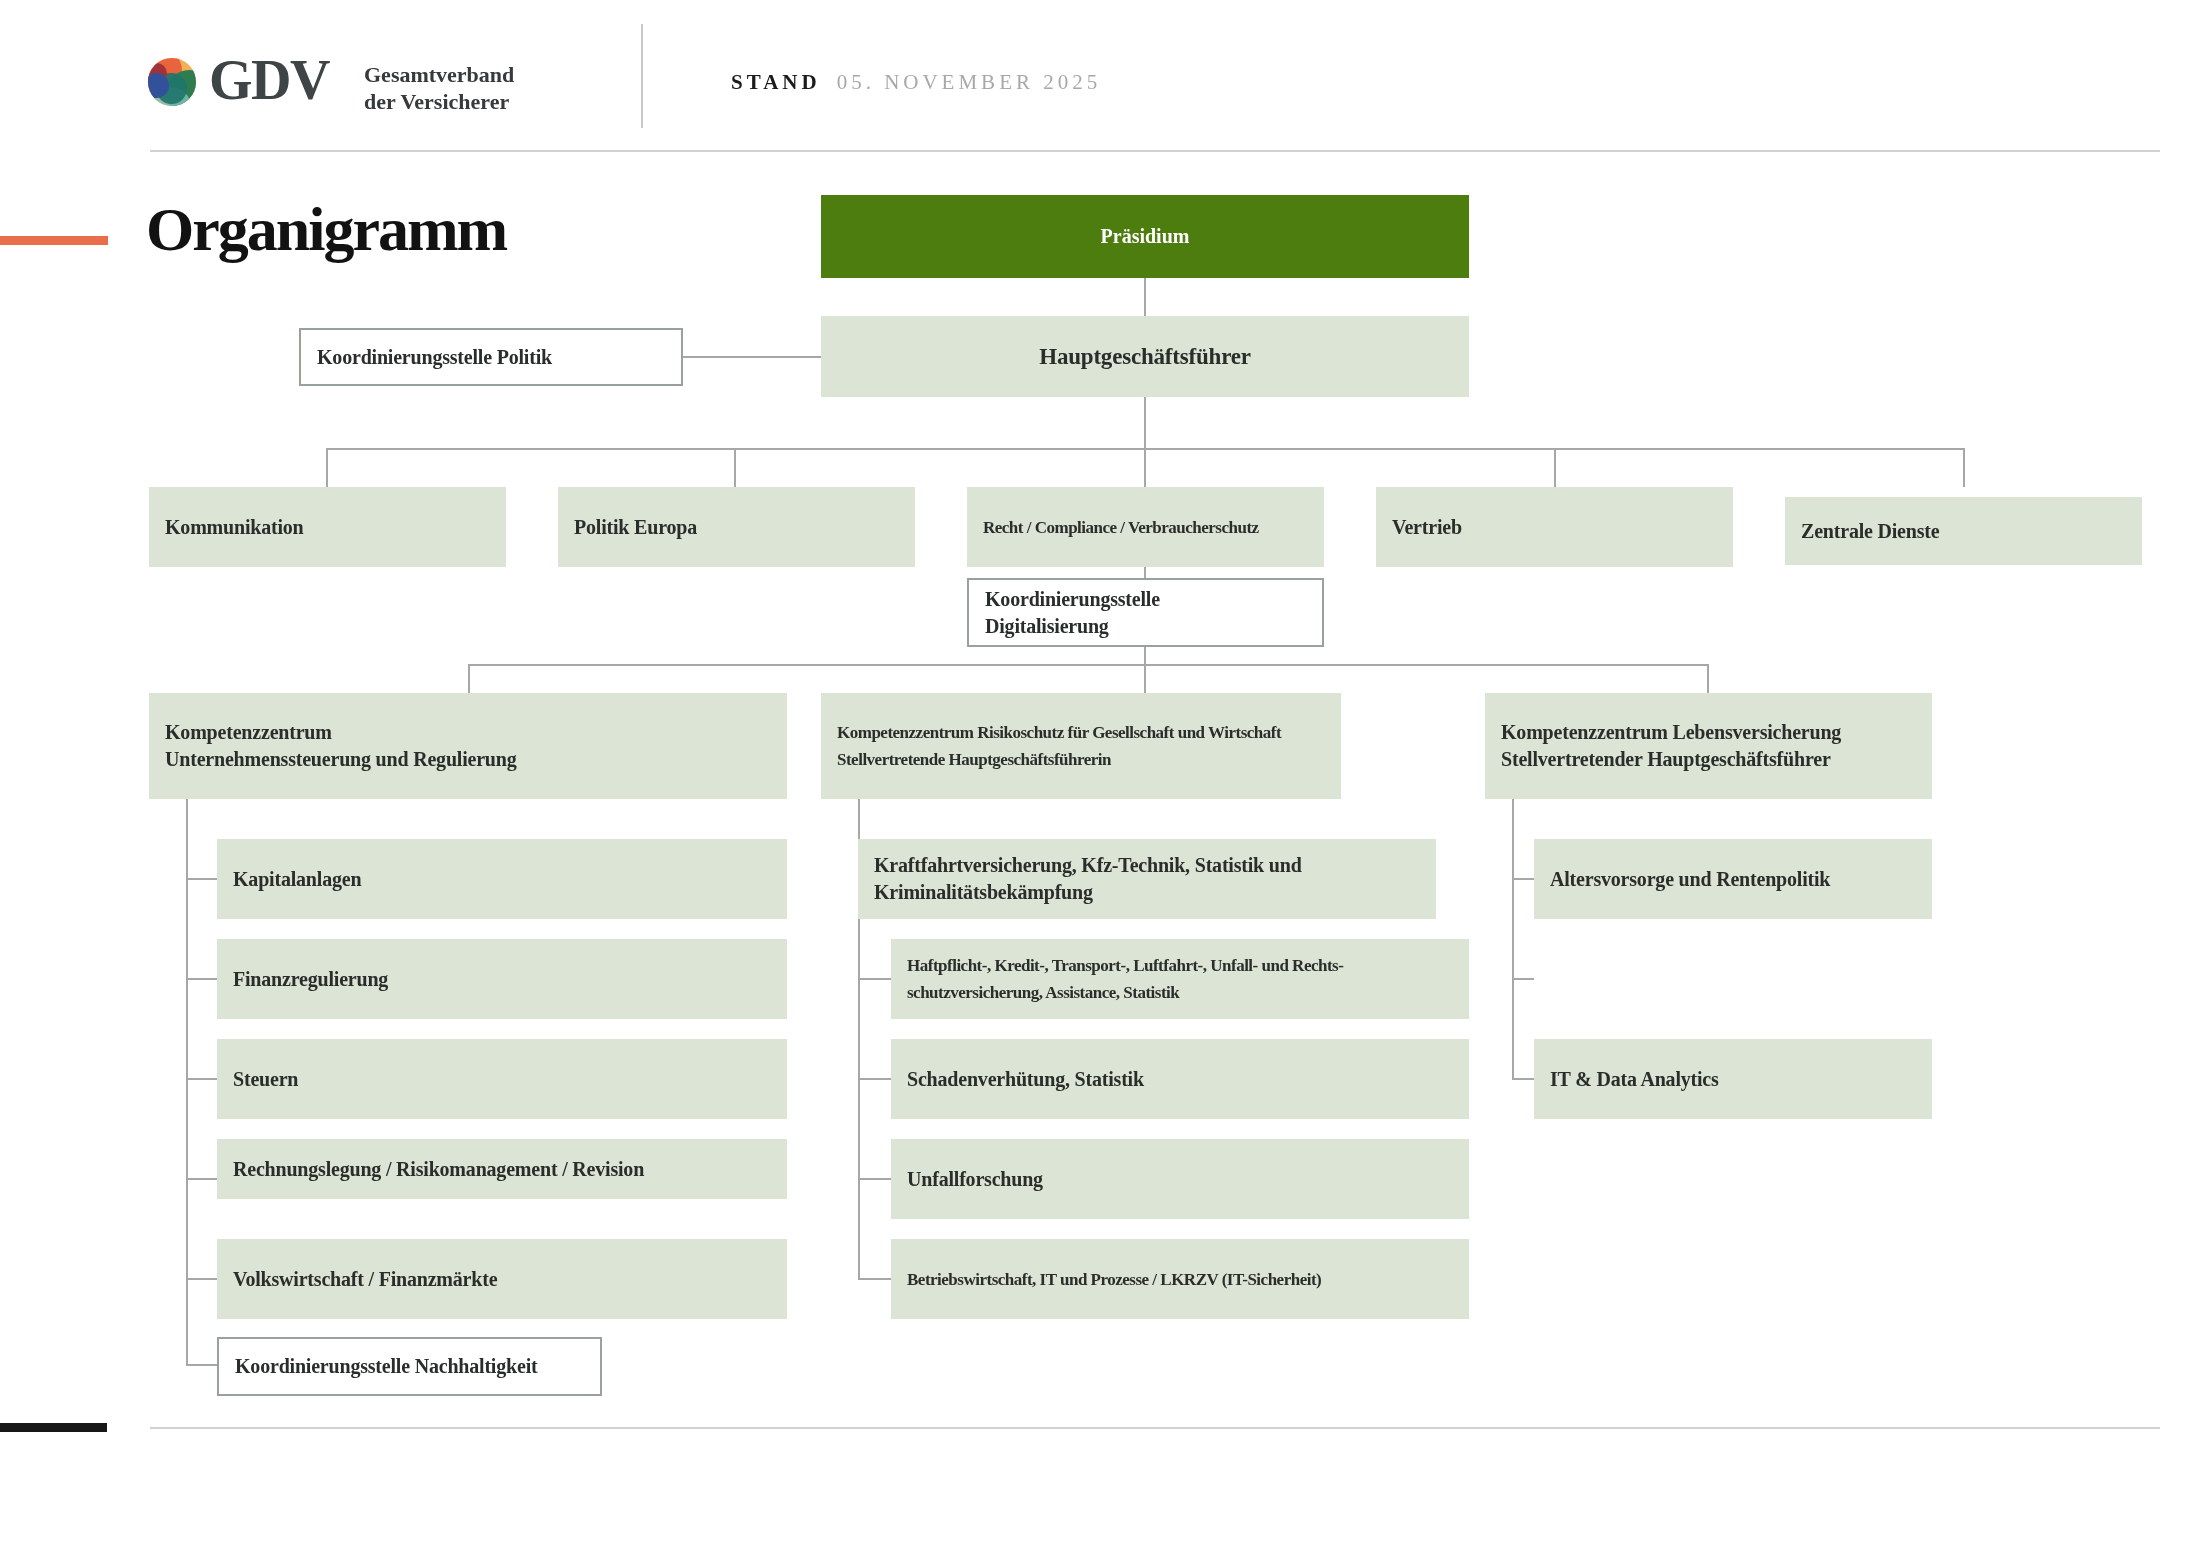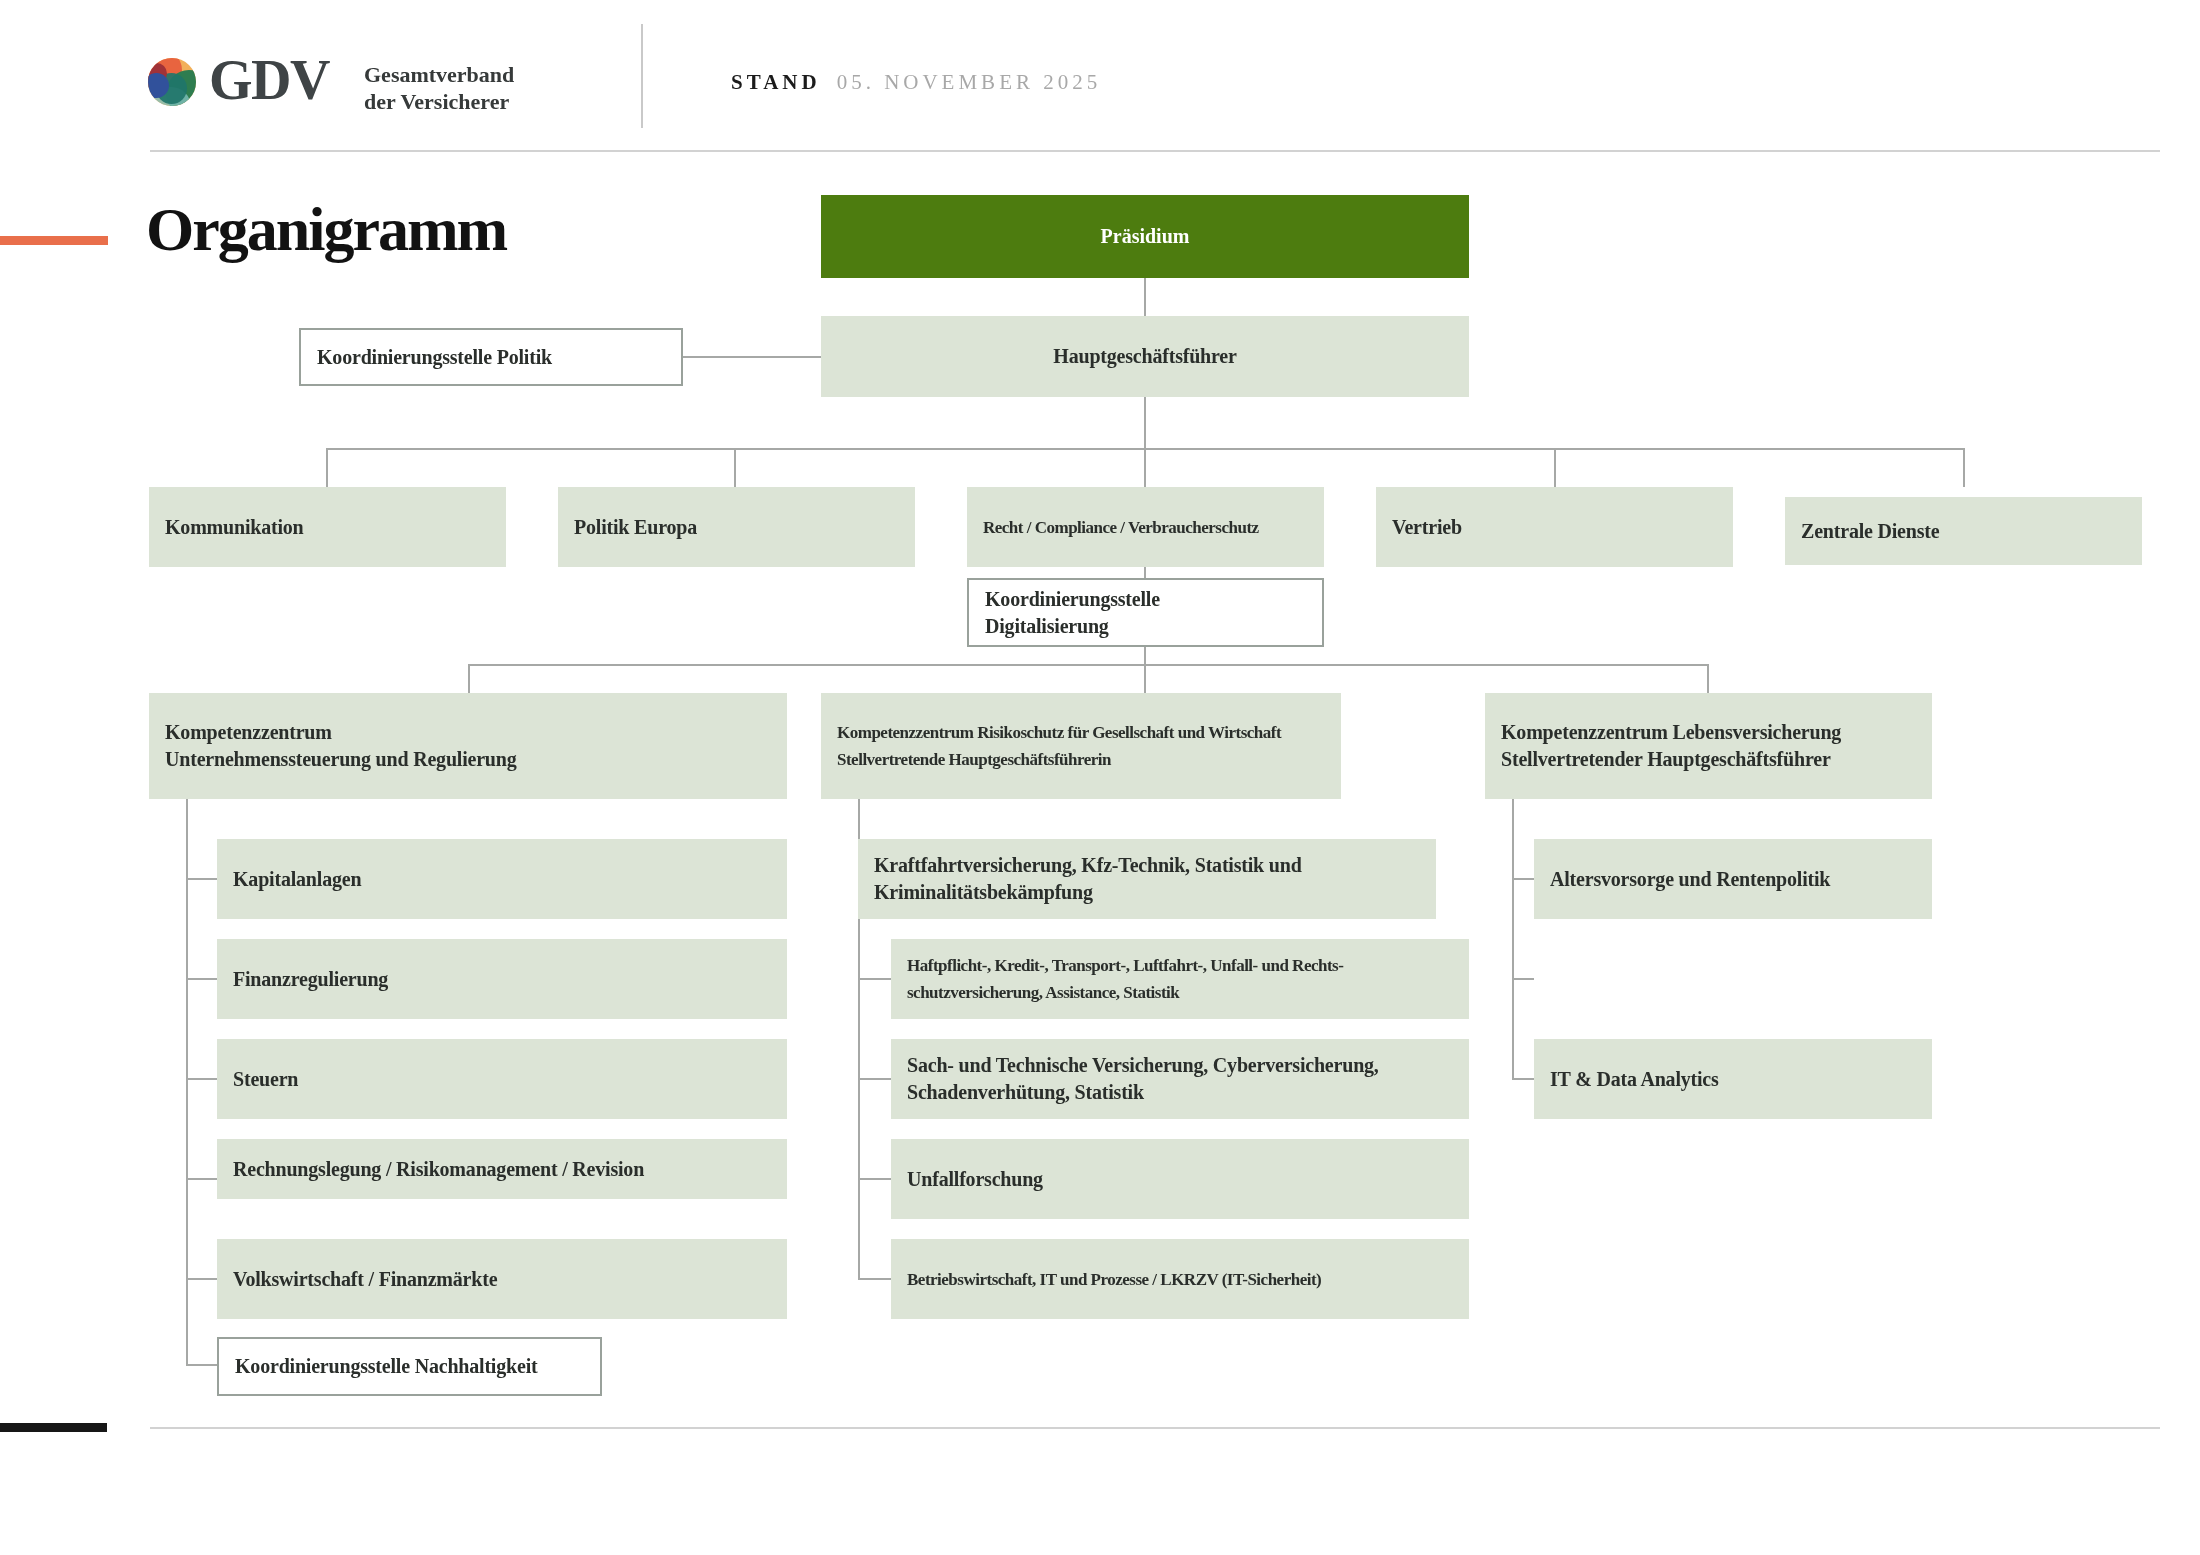--- a/index.html
+++ b/index.html
@@ -26,21 +26,21 @@
   .rule.bottom{top:1427px;}
   .accent-dash{position:absolute;left:0;top:236px;width:108px;height:9px;background:#E96F4B;}
   .footer-dash{position:absolute;left:0;top:1423px;width:107px;height:9px;background:#171717;}
   .page-title{position:absolute;left:146px;top:194px;font-size:62px;font-weight:bold;letter-spacing:-2px;color:#121212;}
   
   .box{position:absolute;background:#DCE4D6;color:#2A2E2B;font-weight:bold;font-size:20px;letter-spacing:-0.2px;
        display:flex;flex-direction:column;justify-content:center;padding:0 16px;box-sizing:border-box;overflow:hidden;}
   .box span{display:block;white-space:nowrap;line-height:27px;}
   .box.center{align-items:center;padding:0;}
   .box.dark{background:#4d7c0f;color:#ffffff;font-size:20px;letter-spacing:0;}
-  .box.hgf{font-size:20px;}
+  .box.hgf{font-size:23px;}
   .box.outline{background:#ffffff;border:2px solid #99A19B;}
   .sm span{font-size:17px;letter-spacing:-0.5px;}
   
   .ln{position:absolute;background:#A6A8A6;}
 </style>
 </head>
 <body>
 
 <div id="canvas">
 
@@ -175,21 +175,20 @@
 
   <div class="box" style="left:858px;top:839px;width:578px;height:80px">
     <span>Kraftfahrtversicherung, Kfz-Technik, Statistik und</span>
     <span>Kriminalitätsbekämpfung</span>
   </div>
   <div class="box sm" style="left:891px;top:939px;width:578px;height:80px">
     <span>Haftpflicht-, Kredit-, Transport-, Luftfahrt-, Unfall- und Rechts-</span>
     <span>schutzversicherung, Assistance, Statistik</span>
   </div>
   <div class="box" style="left:891px;top:1039px;width:578px;height:80px">
-    <span>Sach- und Technische Versicherung, Cyberversicherung,</span>
     <span>Schadenverhütung, Statistik</span>
   </div>
   <div class="box" style="left:891px;top:1139px;width:578px;height:80px">
     <span>Unfallforschung</span>
   </div>
   <div class="box sm" style="left:891px;top:1239px;width:578px;height:80px">
     <span>Betriebswirtschaft, IT und Prozesse / LKRZV (IT-Sicherheit)</span>
   </div>
 
   <div class="box" style="left:1534px;top:839px;width:398px;height:80px">

